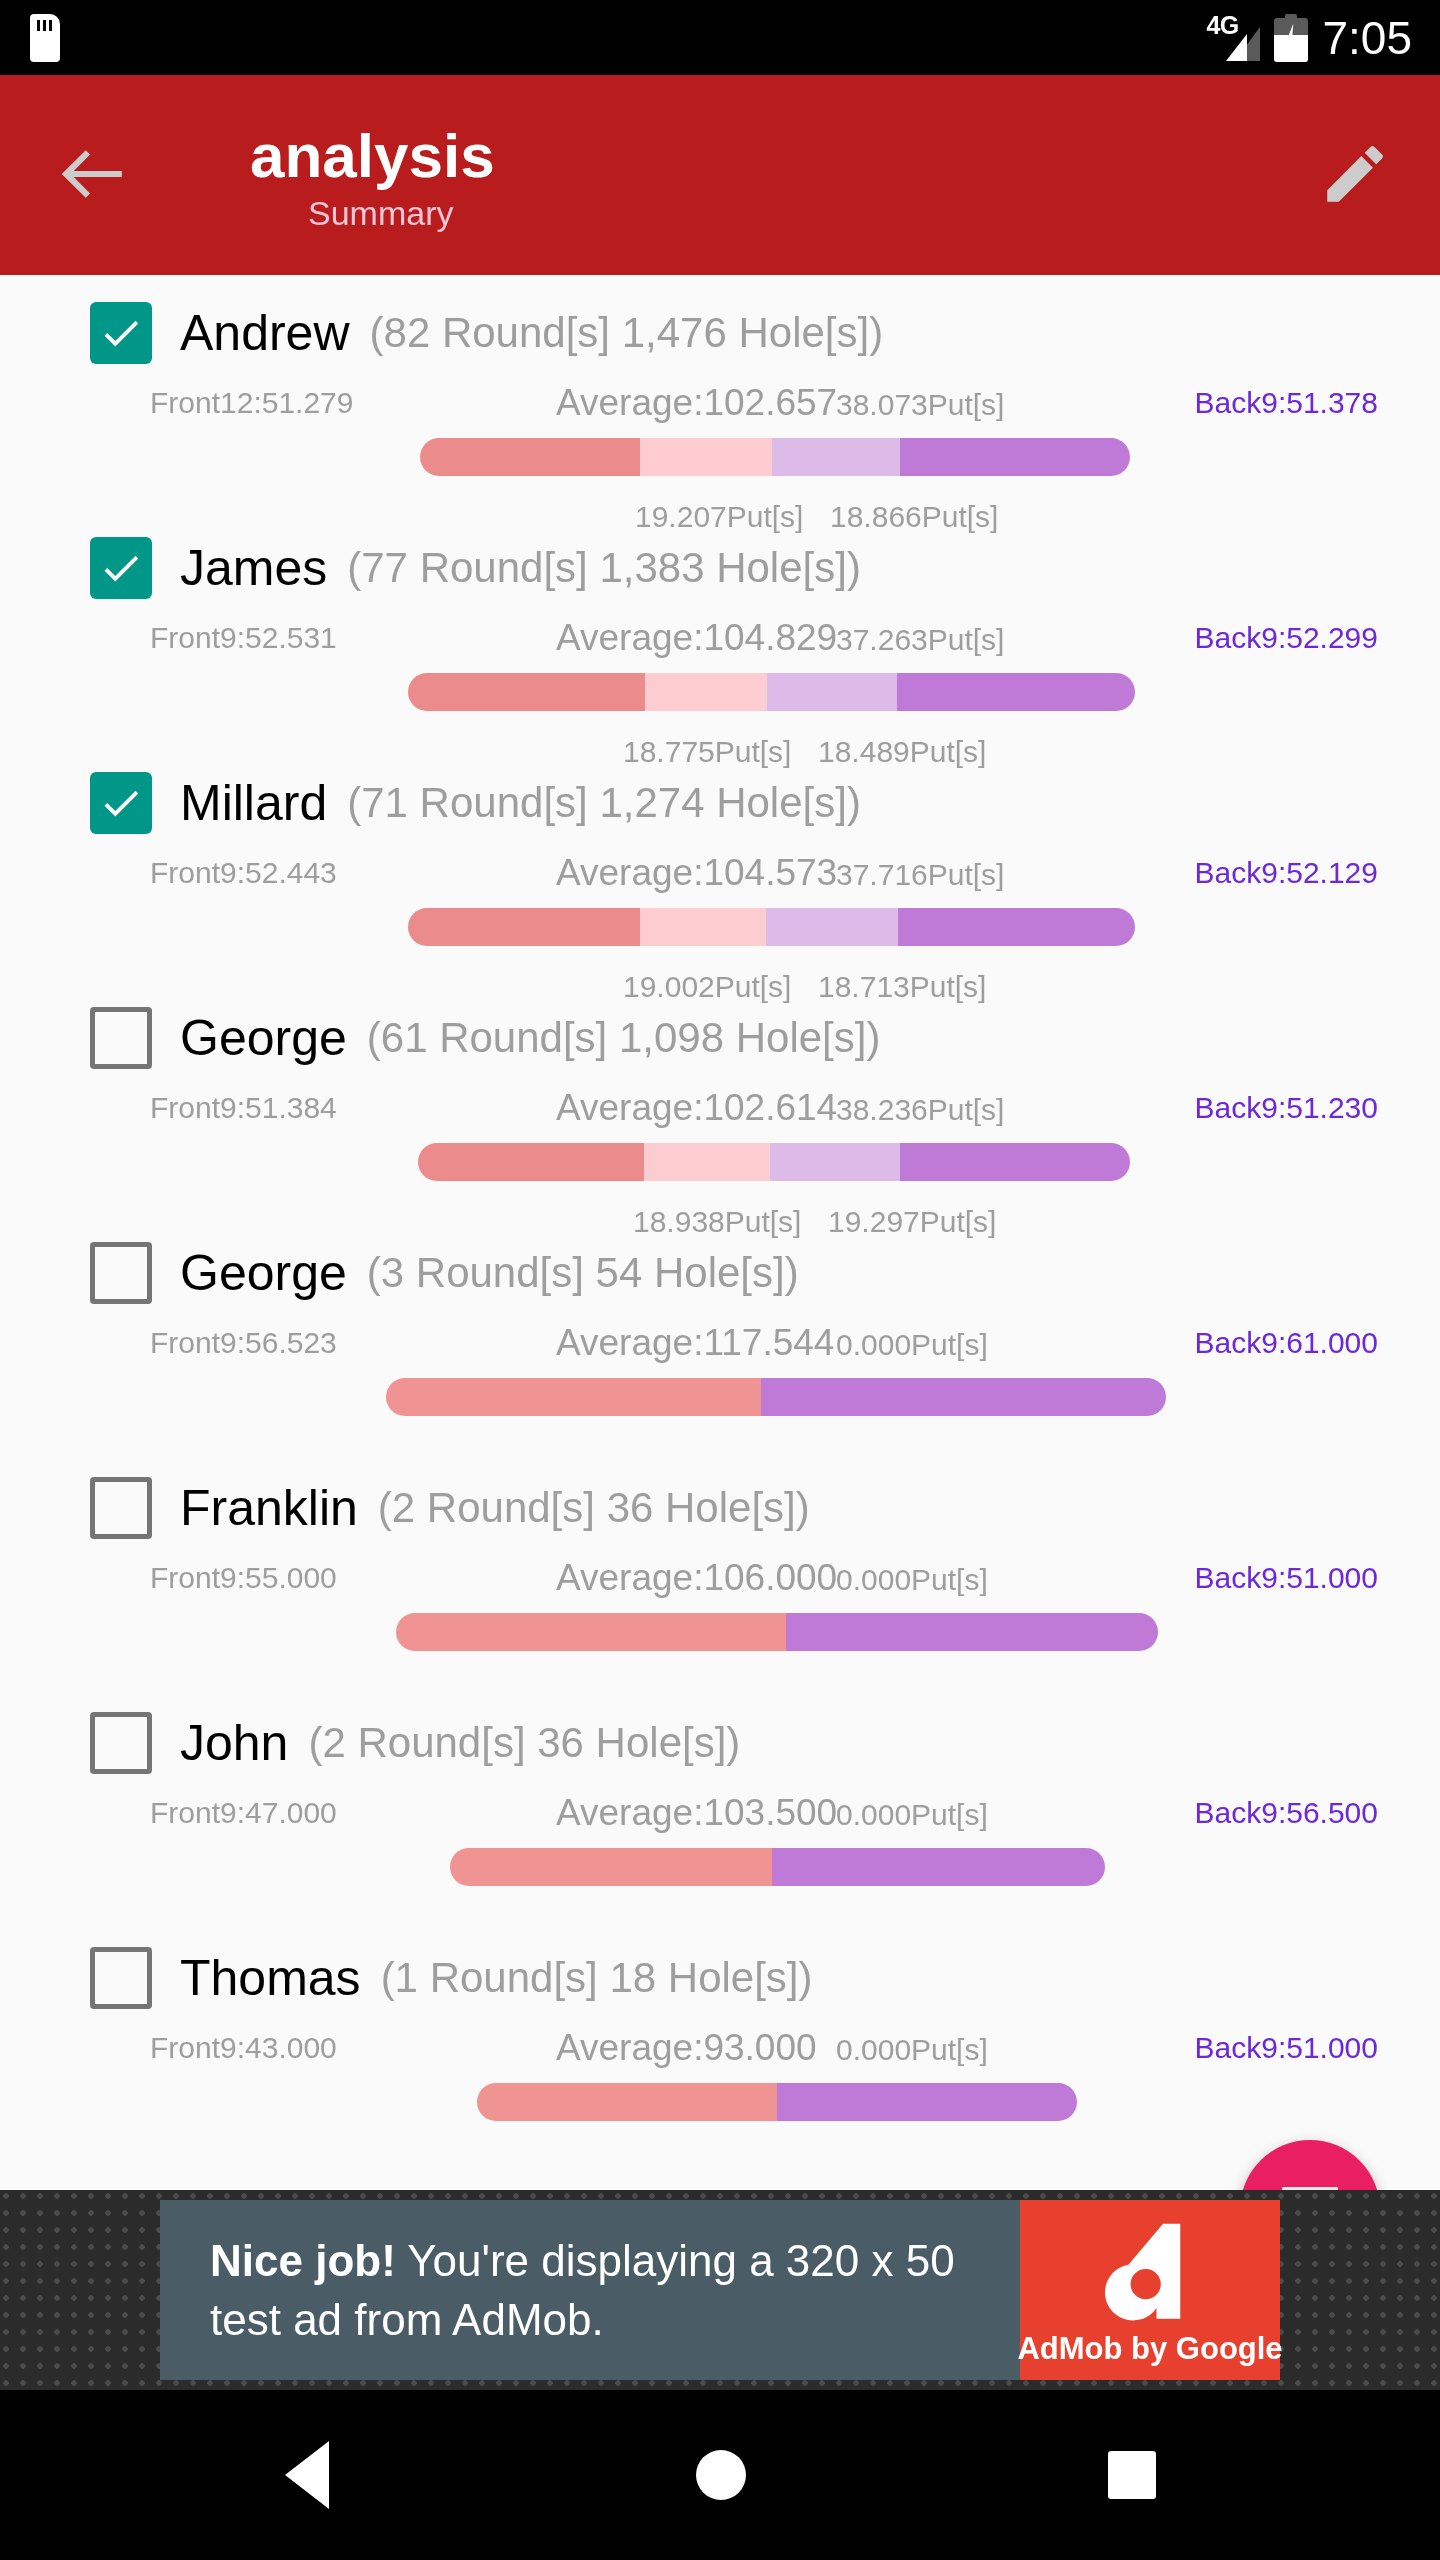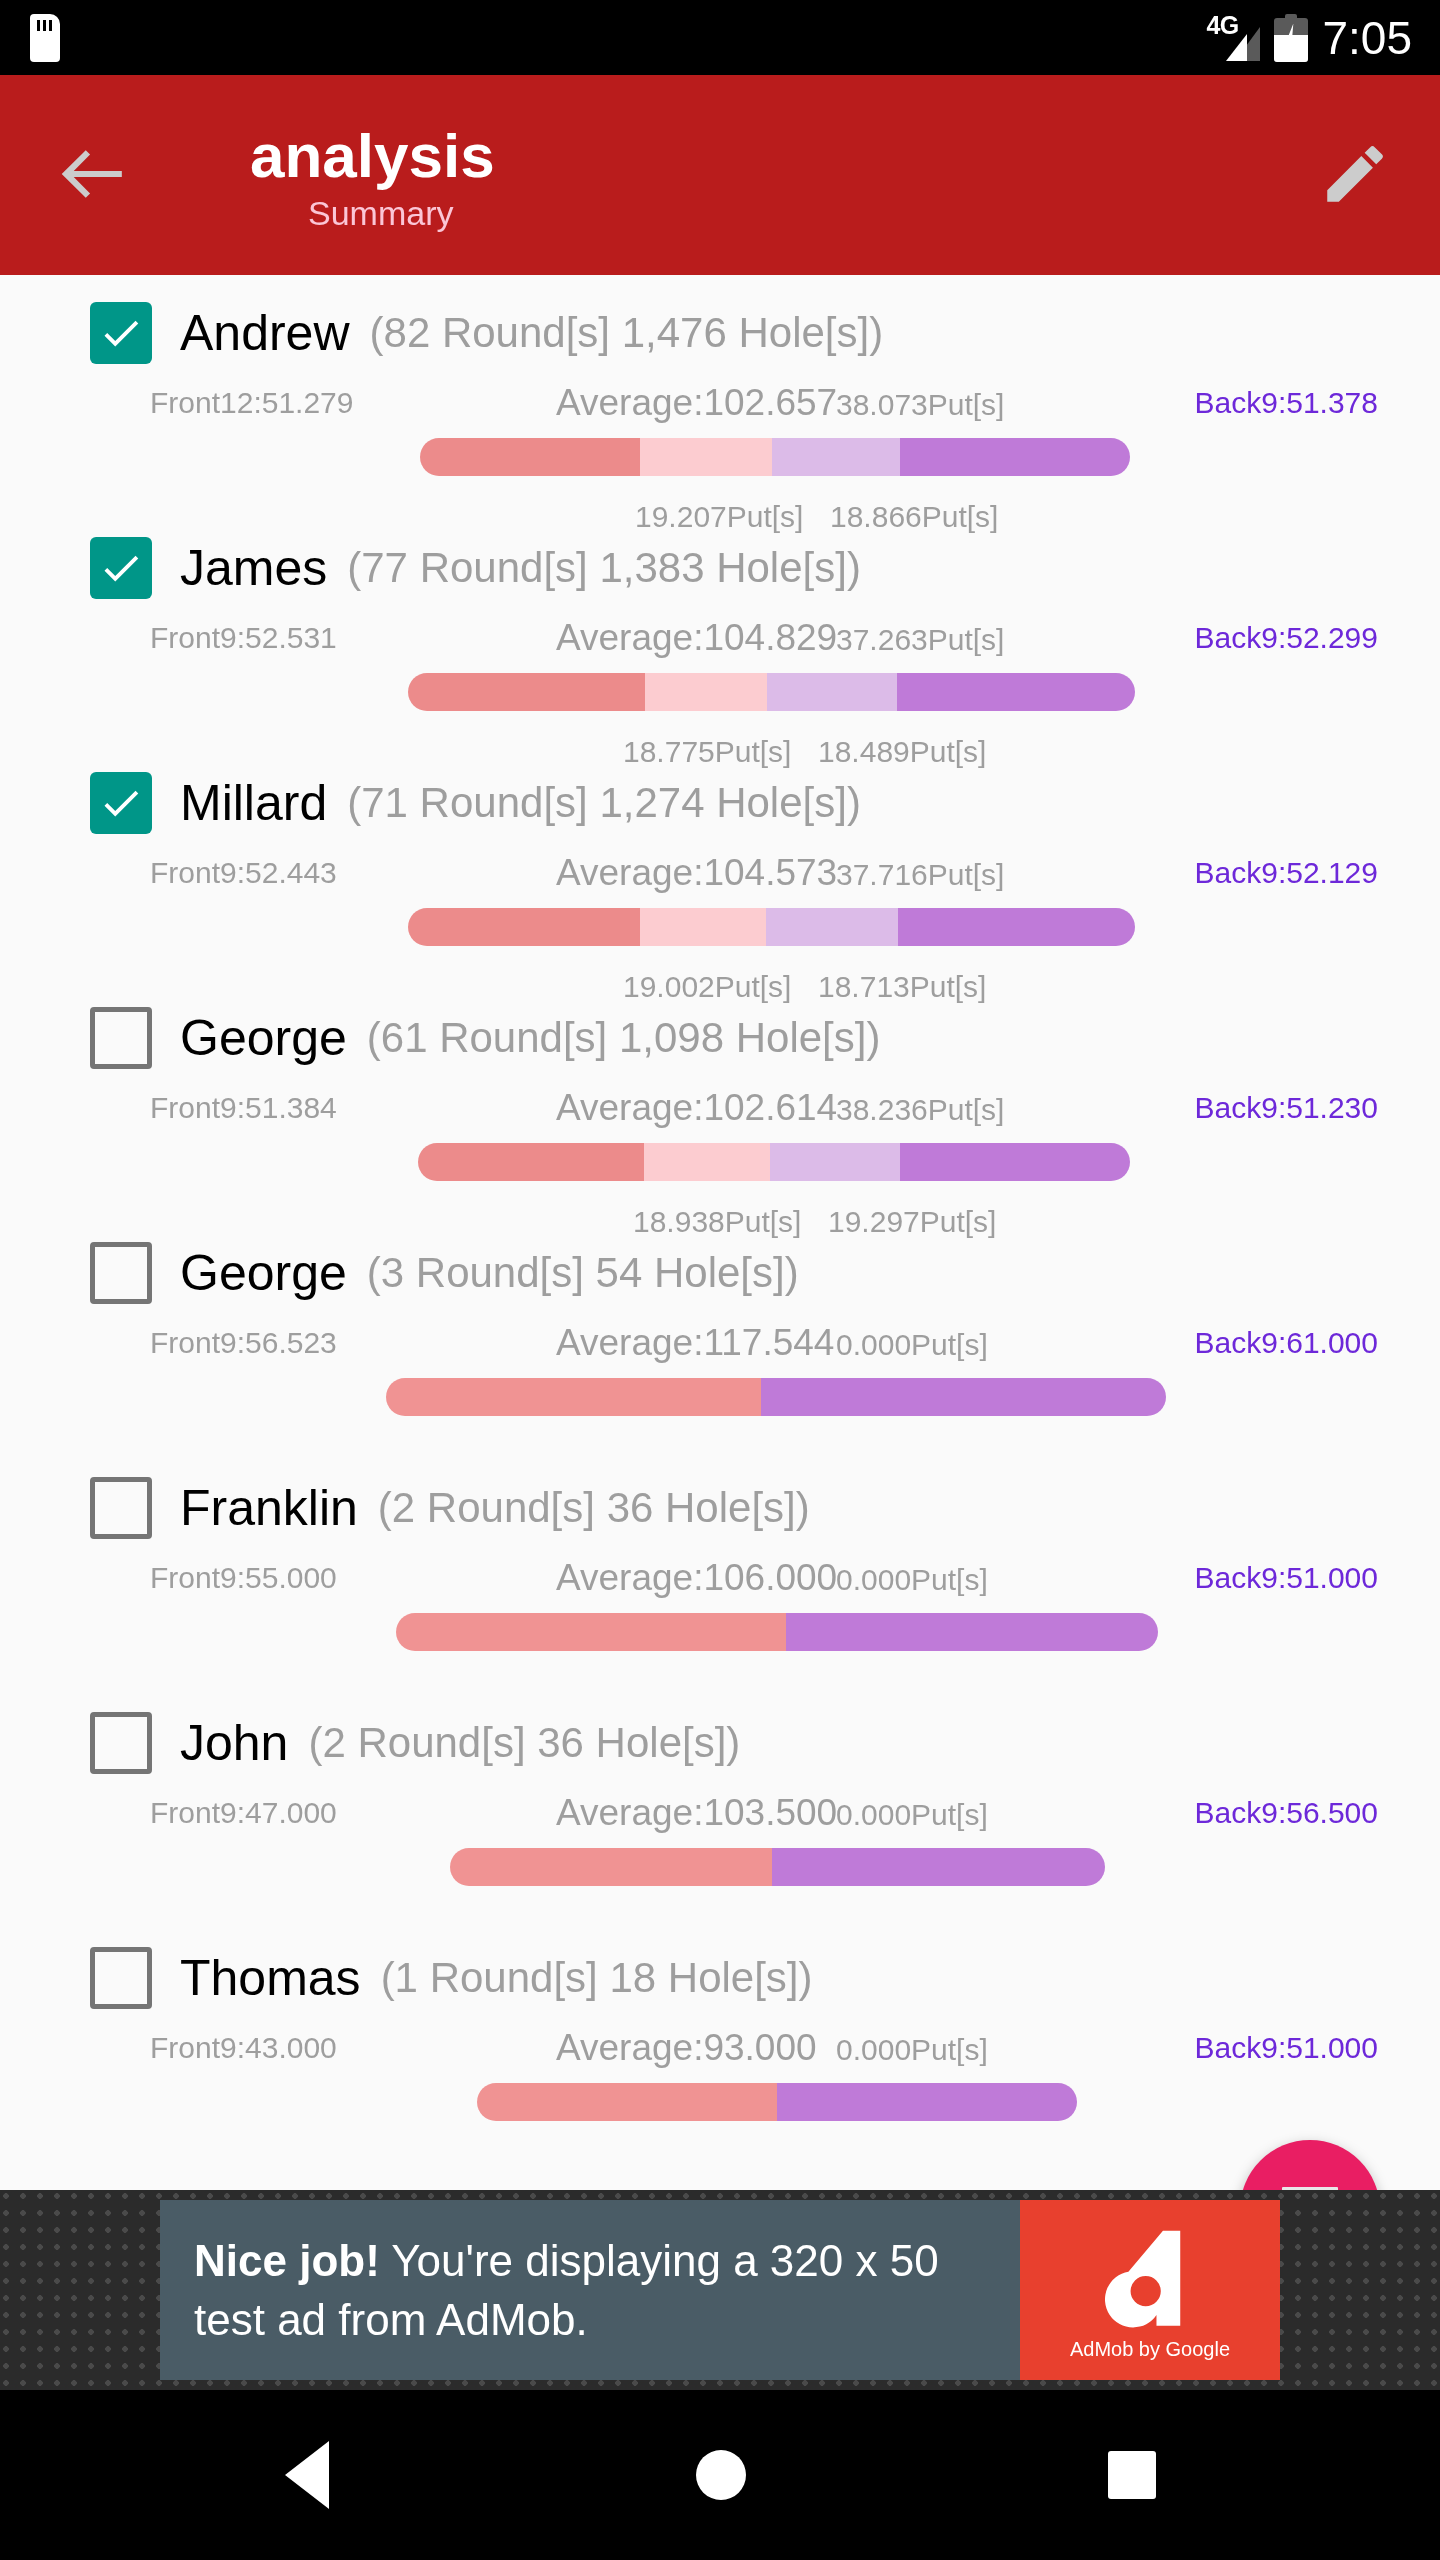--- a/index.html
+++ b/index.html
@@ -154,31 +154,31 @@
     background:#2b2b2b;
     background-image:radial-gradient(circle at 6px 6px,#4a4a4a 2.6px,transparent 3px);
     background-size:17px 17px;
     display:flex;align-items:center;justify-content:center;
   }
   .ad-inner{display:flex;width:1120px;height:180px;}
   .ad-text{
     flex:1;background:#4a5c66;display:flex;align-items:center;
     padding:0 34px;box-sizing:border-box;
   }
-  .ad-text p{margin:0;color:#fff;font-size:44px;line-height:1.35;font-weight:400;}
+  .ad-text p{margin:16px;color:#fff;font-size:44px;line-height:1.35;font-weight:400;}
   .ad-text p b{font-weight:700;}
   .ad-logo{
     width:260px;background:#e8402e;display:flex;flex-direction:column;
     align-items:center;justify-content:center;
   }
   .ad-logo .mark{
     width:108px;height:112px;position:relative;
   }
   .ad-logo .mark svg{width:100%;height:100%;}
-  .ad-logo .cap{color:#fff;font-size:20px;margin-top:6px;white-space:nowrap;}
+  .ad-logo .cap{color:#fff;font-size:31px;margin-top:6px;white-space:nowrap;font-weight:bold;}
 
   
   .navbar{
     position:absolute;top:2390px;left:0;width:1440px;height:170px;background:#000;
   }
   .navbar .nb{position:absolute;top:50%;transform:translateY(-50%);cursor:pointer;}
   .nb-back{left:285px;width:0;height:0;border-top:34px solid transparent;border-bottom:34px solid transparent;border-right:44px solid #fff;}
   .nb-home{left:696px;width:50px;height:50px;border-radius:50%;background:#fff;}
   .nb-rec{left:1108px;width:48px;height:48px;background:#fff;border-radius:3px;}
 </style>

